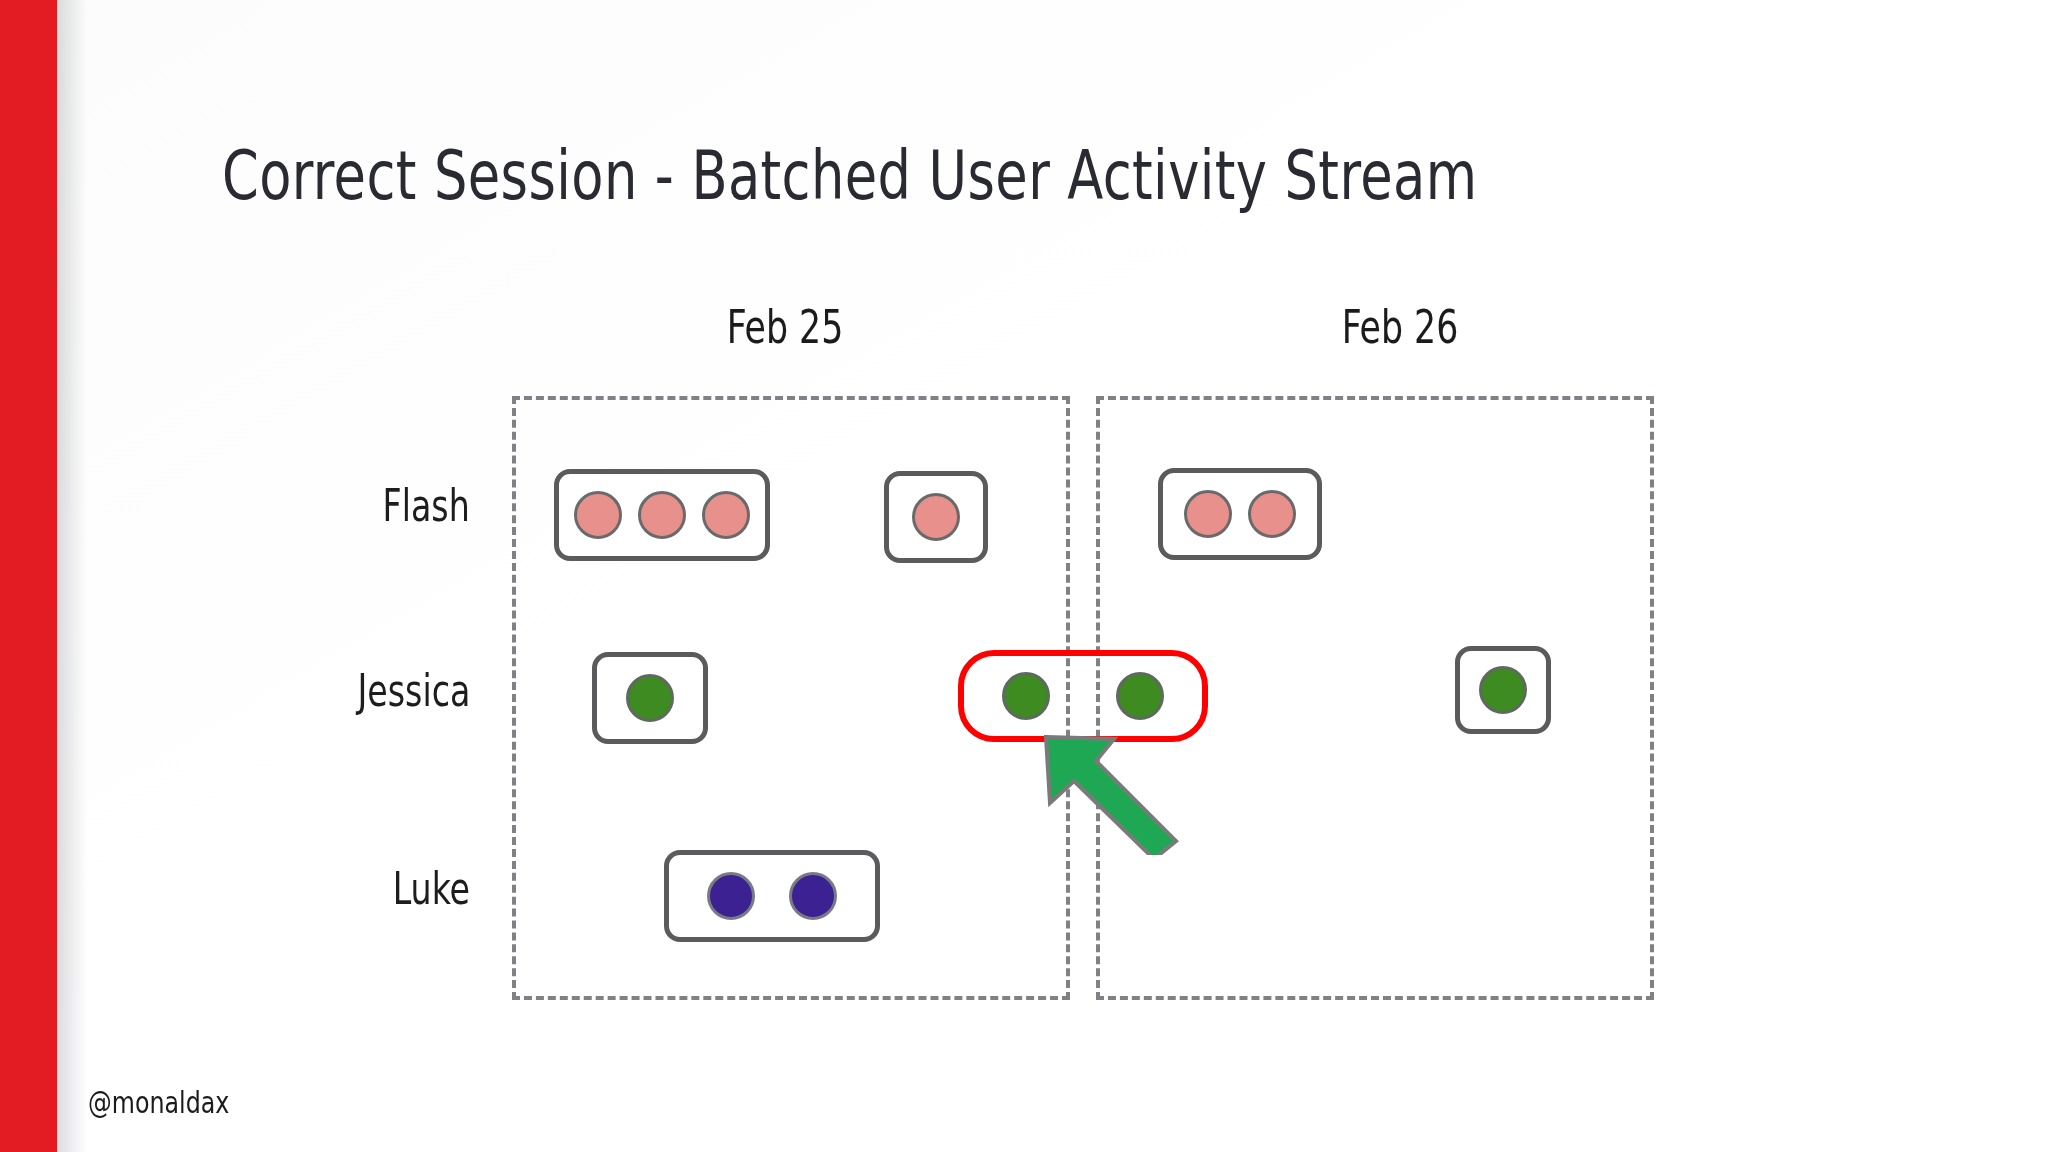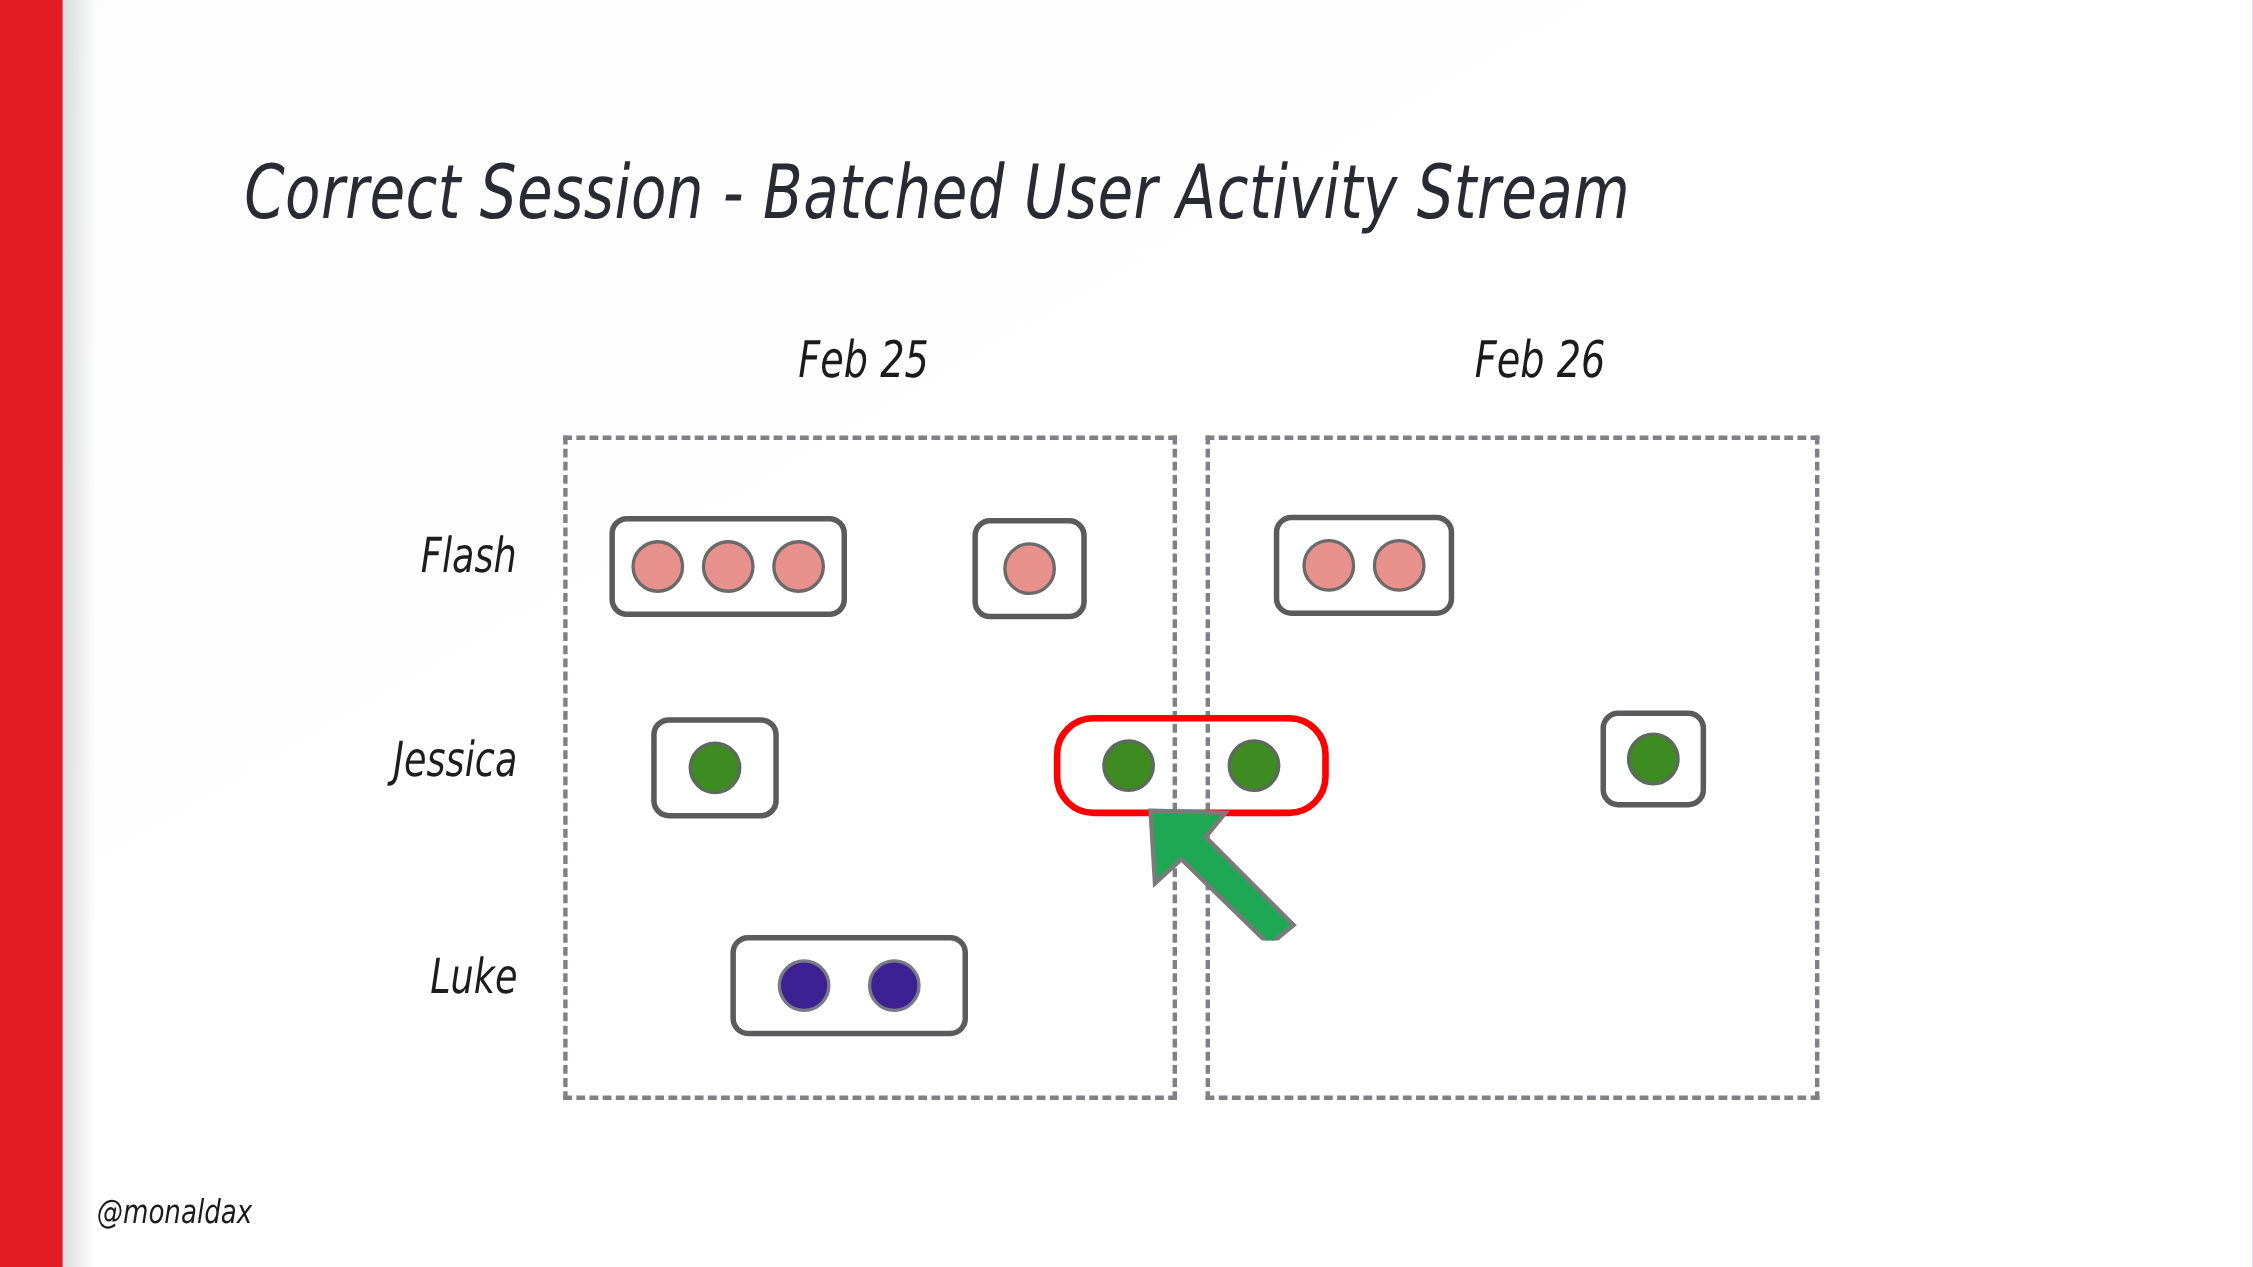--- a/index.html
+++ b/index.html
@@ -2,21 +2,21 @@
 <html><head>
 <meta charset="utf-8">
 <style>
   html,body{margin:0;padding:0;}
   body{
     width:2048px;height:1152px;
     background:#ffffff;
     font-family:"DejaVu Sans Condensed","Liberation Sans",sans-serif;
     overflow:hidden;position:relative;
   }
-  #slide{position:absolute;inset:0;background:#d946ef;font-style:italic;}
+  #slide{position:absolute;inset:0;background:#eab308;}
 
   
   .accent-bar{
     position:absolute;left:0;top:0;width:57px;height:1152px;
     background:#E31B23;
   }
   .accent-shadow{
     position:absolute;left:57px;top:0;width:30px;height:1152px;
     background:linear-gradient(to right,rgba(120,120,130,.26),rgba(255,255,255,0));
   }

